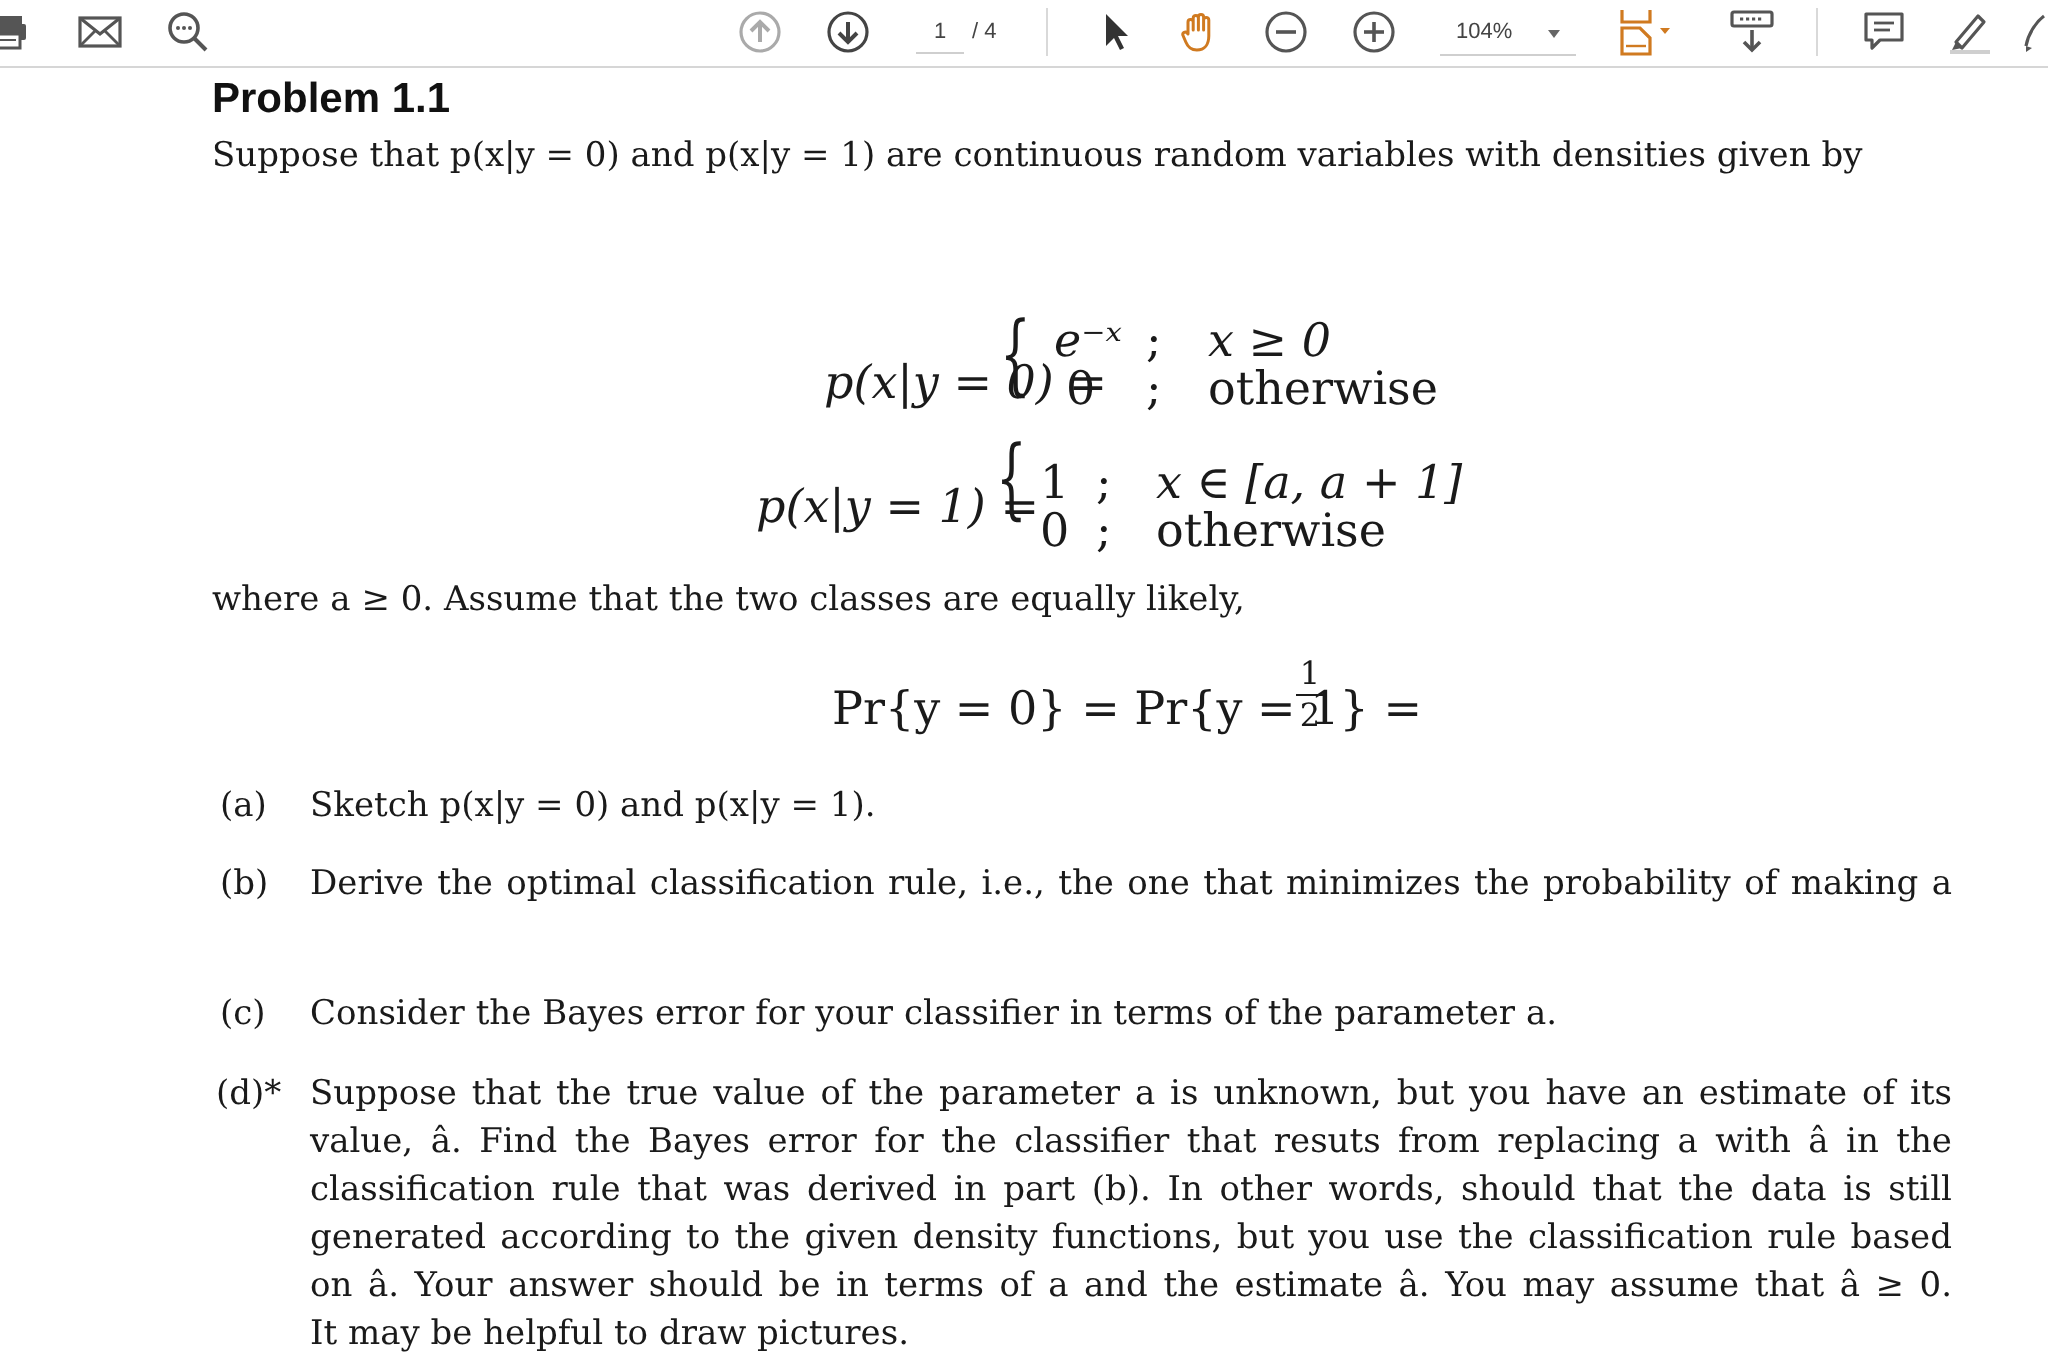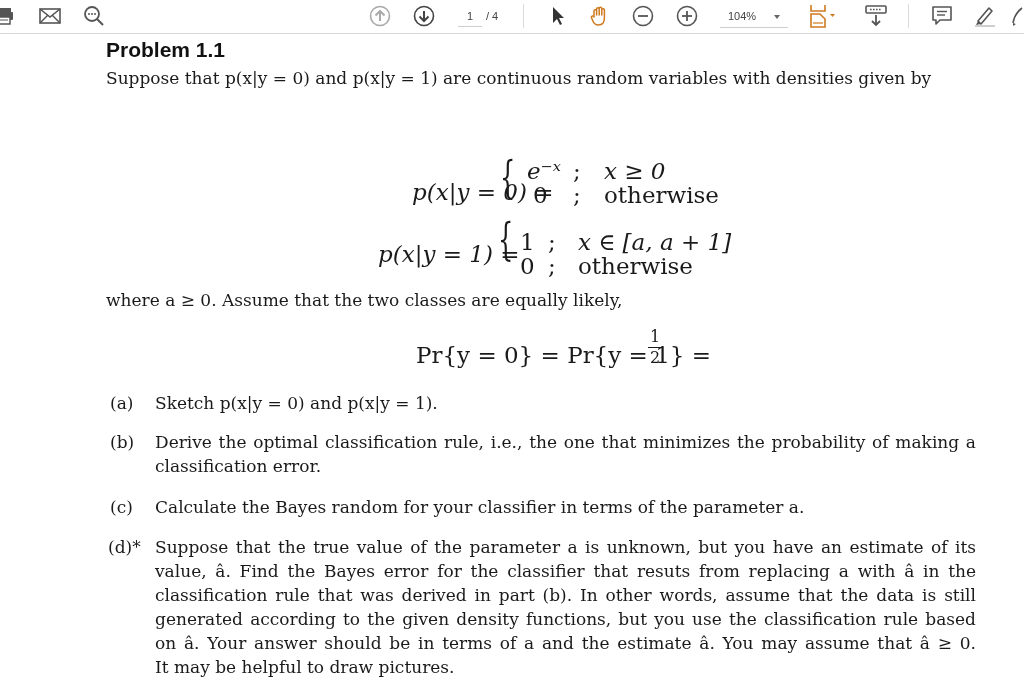--- a/index.html
+++ b/index.html
@@ -214,35 +214,34 @@
     <span class="lbl">(a)</span>
     <div class="body">
         <span class="ln">Sketch p(x|y = 0) and p(x|y = 1).</span>
       </div>
   </div>
 
   <div class="item" style="top:396px;">
     <span class="lbl">(b)</span>
     <div class="body">
       <span class="lnj">Derive the optimal classification rule, i.e., the one that minimizes the probability of making a</span>
-      <span class="ln">classification error.</span>
     </div>
   </div>
 
   <div class="item" style="top:461px;">
     <span class="lbl">(c)</span>
     <div class="body">
-        <span class="ln">Calculate the Bayes random for your classifier in terms of the parameter a.</span>
+        <span class="ln">Consider the Bayes error for your classifier in terms of the parameter a.</span>
       </div>
   </div>
 
   <div class="item" style="top:501px;">
     <span class="lbl" style="left:2px;">(d)*</span>
     <div class="body">
       <span class="lnj">Suppose that the true value of the parameter a is unknown, but you have an estimate of its</span>
       <span class="lnj">value, â. Find the Bayes error for the classifier that resuts from replacing a with â in the</span>
-      <span class="lnj">classification rule that was derived in part (b). In other words, assume that the data is still</span>
+      <span class="lnj">classification rule that was derived in part (b). In other words, should that the data is still</span>
       <span class="lnj">generated according to the given density functions, but you use the classification rule based</span>
       <span class="lnj">on â. Your answer should be in terms of a and the estimate â. You may assume that â ≥ 0.</span>
       <span class="ln">It may be helpful to draw pictures.</span>
     </div>
   </div>
 </div>
 
 </body></html>

